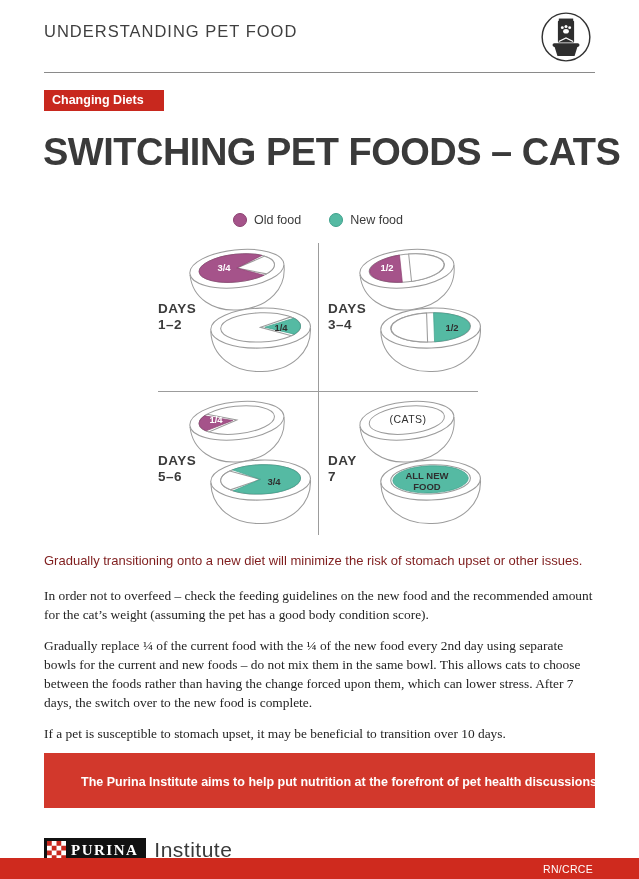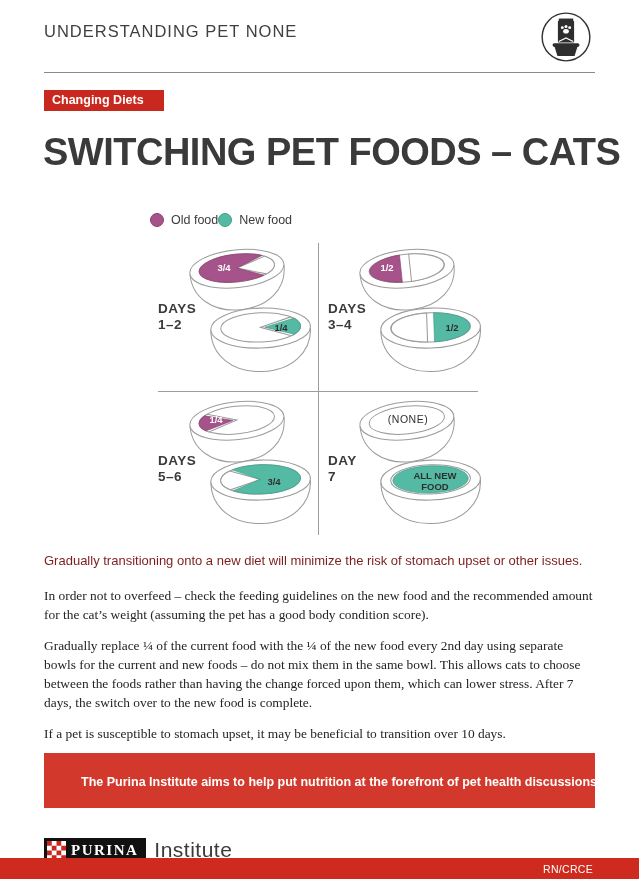--- a/index.html
+++ b/index.html
@@ -13,21 +13,21 @@
   .header-title{margin-top:16px; font-size:16.5px; letter-spacing:1px; font-weight:500; color:#3f3f3f;}
   .header-icon{margin-top:4px; margin-right:2px;}
   .header-rule{margin:4px 44px 0 44px; border-top:1.5px solid #8a8a8a; height:0;}
   
   .badge{display:inline-block; margin:17px 0 0 44px; background:#C8281E; color:#fff;
     font-size:12.5px; font-weight:700; padding:3px 20px 4px 8px;}
   
   .page-title{margin:22px 0 0 43px; font-size:38px; line-height:1; font-weight:800;
     letter-spacing:-0.5px; color:#3a3a3a;}
   
-  .legend{margin:42px 0 0 150px; width:336px; display:flex; justify-content:flex-start; align-items:center;}
+  .legend{margin:42px 0 0 150px; width:336px; display:flex; justify-content:center; gap:28px; align-items:center;}
   .legend-item{display:flex; align-items:center; gap:7px; font-size:12.5px; color:#3b3b3b;}
   .dot{width:12px; height:12px; border-radius:50%;}
   .dot-old{background:#A5538A; border:1px solid #8B4170;}
   .dot-new{background:#55BAA3; border:1px solid #3FA18C;}
   
   .diagram{position:relative; margin:14px 0 0 150px; width:336px; height:296px;}
   .divider-v{position:absolute; left:168px; top:2px; height:292px; width:0; border-left:1.5px solid #9c9c9c;}
   .divider-h{position:absolute; top:150px; left:8px; width:320px; height:0; border-top:1.5px solid #9c9c9c;}
   .quad{position:absolute; width:168px; height:146px;}
   .quad.q1{left:0; top:0;} .quad.q2{left:170px; top:0;}
@@ -71,21 +71,21 @@
   .old{fill:#A5538A; stroke:#8B4170; stroke-width:1;}
   .new{fill:#55BAA3; stroke:#3FA18C; stroke-width:1;}
 </style>
 </head>
 <body>
 
 <div class="page">
 
   
   <div class="header">
-    <div class="header-title">UNDERSTANDING PET NONE</div>
+    <div class="header-title">UNDERSTANDING PET FOOD</div>
     <div class="header-icon">
       <svg viewBox="0 0 60 60" width="54" height="54">
         <circle cx="30" cy="30" r="26.5" fill="none" stroke="#333" stroke-width="1.6"></circle>
         <rect x="22" y="9.5" width="16" height="4" fill="#2e2e2e"></rect>
         <rect x="21" y="12" width="18" height="24" rx="1" fill="#2e2e2e"></rect>
         <circle cx="25.9" cy="19.6" r="1.6" fill="#fff"></circle>
         <circle cx="30" cy="18.3" r="1.7" fill="#fff"></circle>
         <circle cx="34.1" cy="19.6" r="1.6" fill="#fff"></circle>
         <ellipse cx="30" cy="23.6" rx="3.2" ry="2.6" fill="#fff"></ellipse>
         <path d="M22,35 L30,31 L38,35" stroke="#fff" stroke-width="1.4" fill="none"></path>
@@ -204,30 +204,30 @@
       <div class="quad-label">
         <span>DAY</span>
         <span>7</span>
       </div>
       <div class="bowl top">
         <svg viewBox="0 0 160 108">
           <path class="g" d="M10,40 C10,74 38,99 80,99 C122,99 150,74 150,40"></path>
           <ellipse class="g" cx="80" cy="38" rx="70" ry="28"></ellipse>
           <ellipse class="g" cx="80" cy="37" rx="56" ry="20.5"></ellipse>
         </svg>
-        <span class="portion none dark" style="left:54px;top:24px;">(NONE)</span>
+        <span class="portion none dark" style="left:54px;top:24px;">(CATS)</span>
       </div>
       <div class="bowl bottom">
         <svg viewBox="0 0 160 108">
           <path class="g" d="M10,40 C10,74 38,99 80,99 C122,99 150,74 150,40"></path>
           <ellipse class="g" cx="80" cy="38" rx="70" ry="28"></ellipse>
           <ellipse class="g" cx="80" cy="37" rx="56" ry="20.5"></ellipse>
           <ellipse class="new" cx="80" cy="37" rx="53" ry="19"></ellipse>
         </svg>
-        <span class="portion dark allnew" style="left:61px;top:28px;">ALL NEW FOOD</span>
+        <span class="portion dark allnew" style="left:53px;top:28px;">ALL NEW FOOD</span>
       </div>
     </div>
   </div>
 
   
   <div class="highlight">Gradually transitioning onto a new diet will minimize the risk of stomach upset or other issues.</div>
 
   
   <div class="paragraphs">
     <p>In order not to overfeed – check the feeding guidelines on the new food and the recommended amount for the cat’s weight (assuming the pet has a good body condition score).</p>

